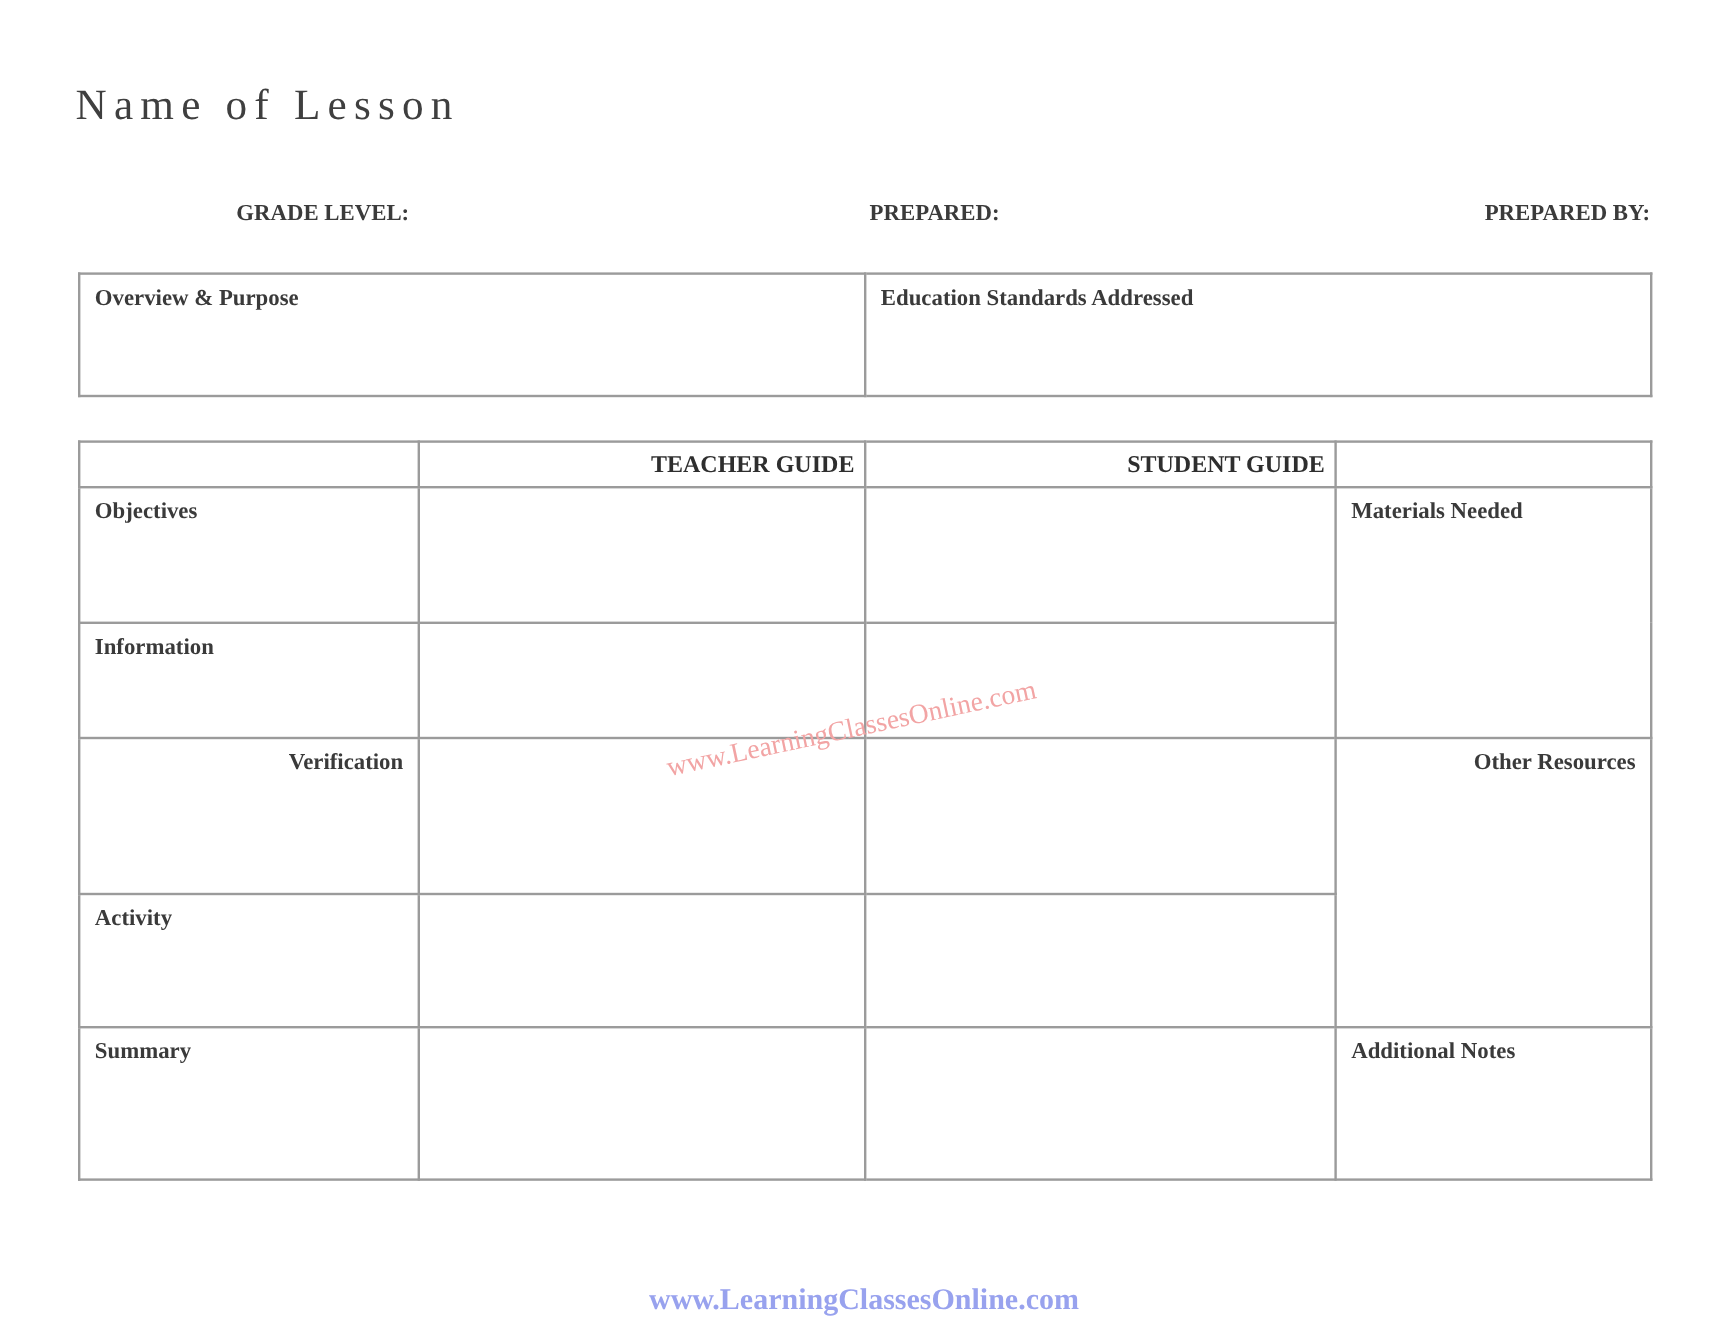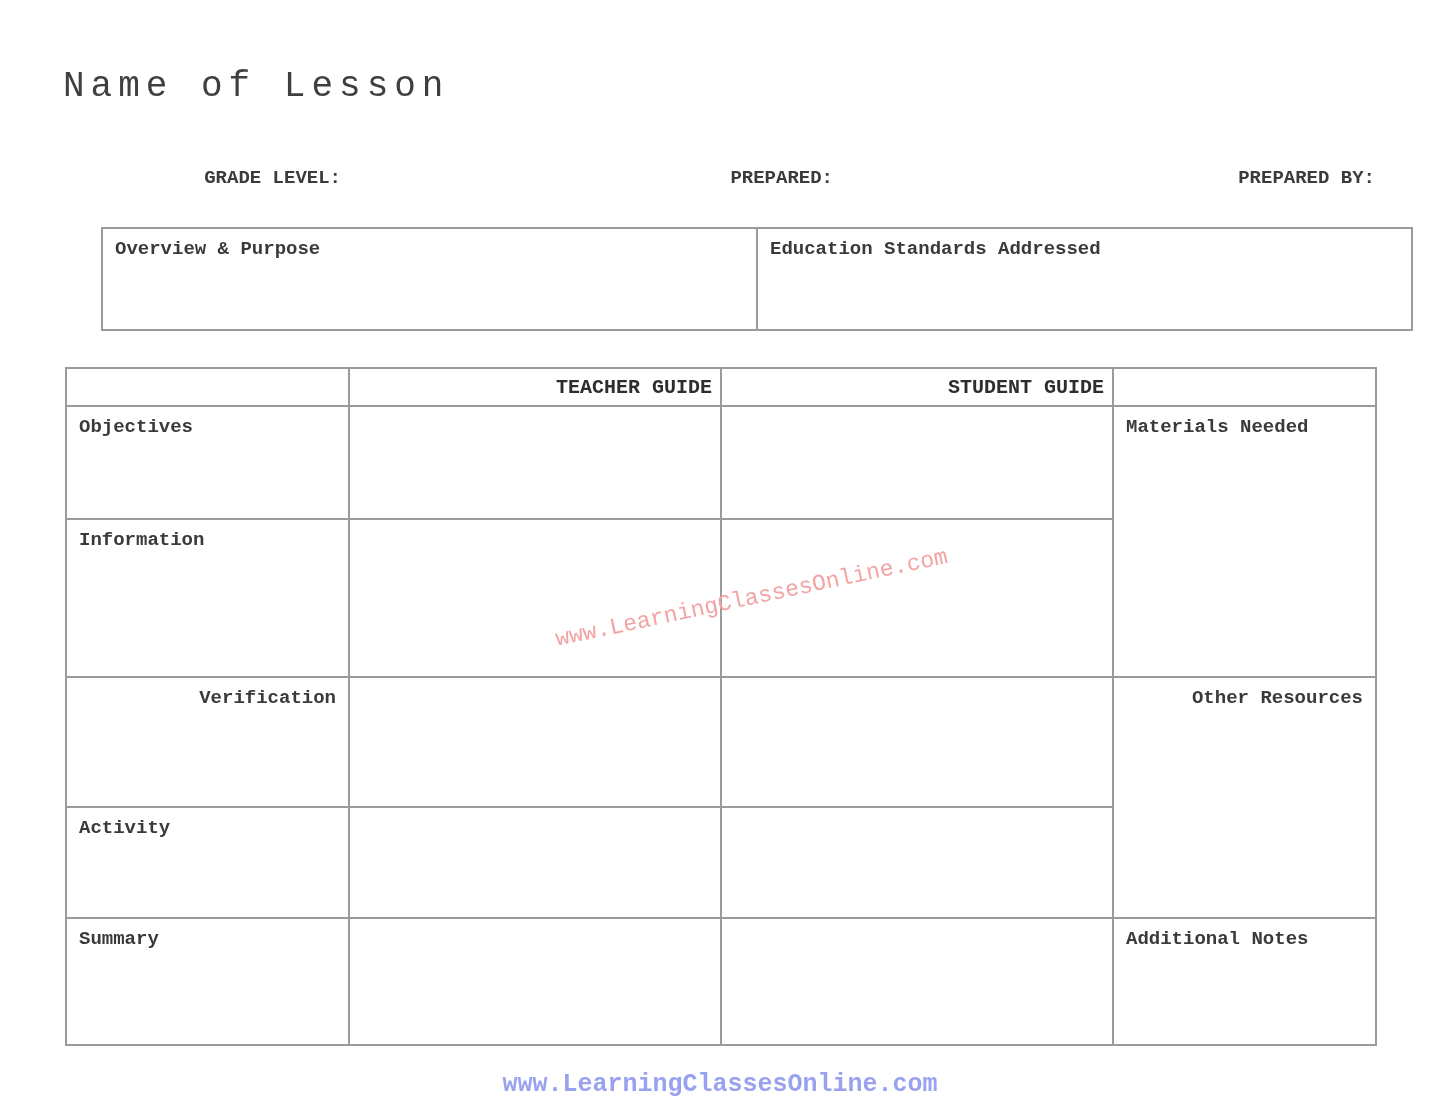--- a/index.html
+++ b/index.html
@@ -2,21 +2,21 @@
 <html><head>
 <meta charset="utf-8">
 <style>
   * { margin: 0; padding: 0; box-sizing: border-box; }
   html, body { background: #ffffff; }
   .page {
     position: relative;
     width: 1440px;
     height: 1112px;
     background: #ffffff;
-    font-family: Liberation Mono, monospace;
+    font-family: Liberation Serif, serif;
     color: #3b3b3b;
     overflow: hidden;
   }
 
   
   .doc-title {
     position: absolute;
     left: 63px;
     top: 66px;
     font-size: 36px;
@@ -62,41 +62,40 @@
     padding: 9px 12px;
     font-size: 19px;
   }
   .cell-label { font-weight: bold; color: #3a3a3a; }
 
   .overview-table {
     position: absolute;
     left: 65px;
     top: 227px;
     width: 1310px;
-    margin-left: 36px;
   }
   .overview-table td { width: 655px; height: 102px; }
 
   .main-table {
     position: absolute;
     left: 65px;
     top: 367px;
     width: 1310px;
   }
   .main-table .head-row td {
     height: 38px;
     padding: 4px 8px;
     text-align: right;
     vertical-align: middle;
     margin-top: 12px;
   }
   .guide-header { font-weight: bold; font-size: 20px; color: #2e2e2e; }
 
   .row-objectives td   { height: 113px; }
-  .row-information td  { height: 158px; }
+  .row-information td  { height: 96px; }
   .row-verification td { height: 130px; text-align: right; }
   .row-activity td     { height: 111px; }
   .row-summary td      { height: 127px; }
 
   
   .watermark {
     position: absolute;
     left: 556px;
     top: 626px;
     transform: rotate(-12deg);

